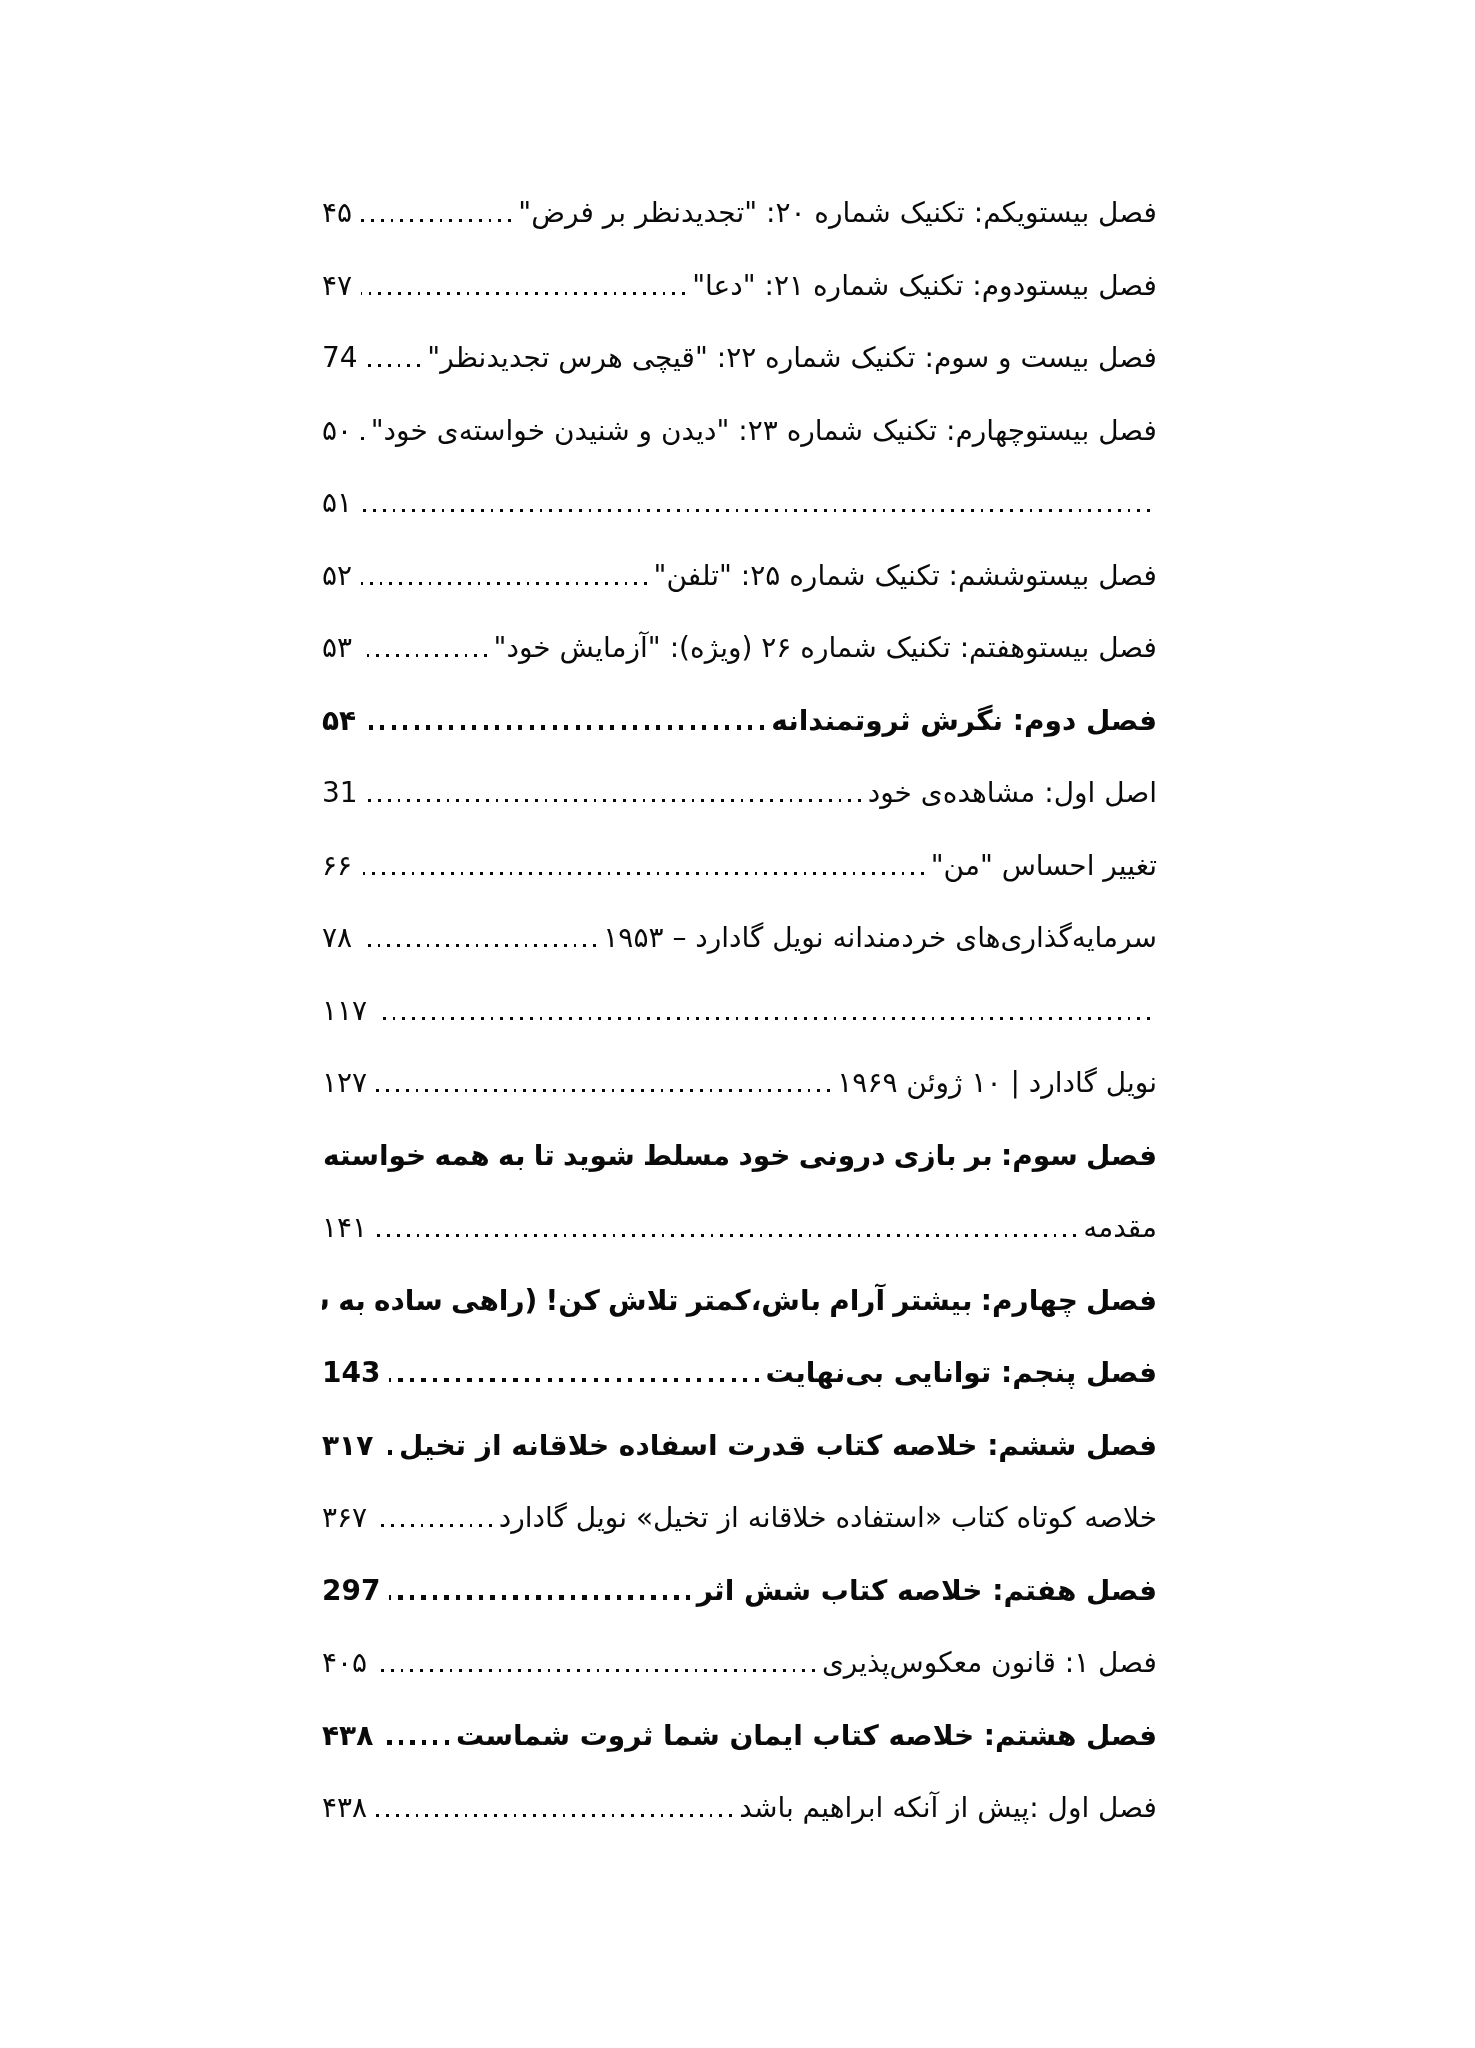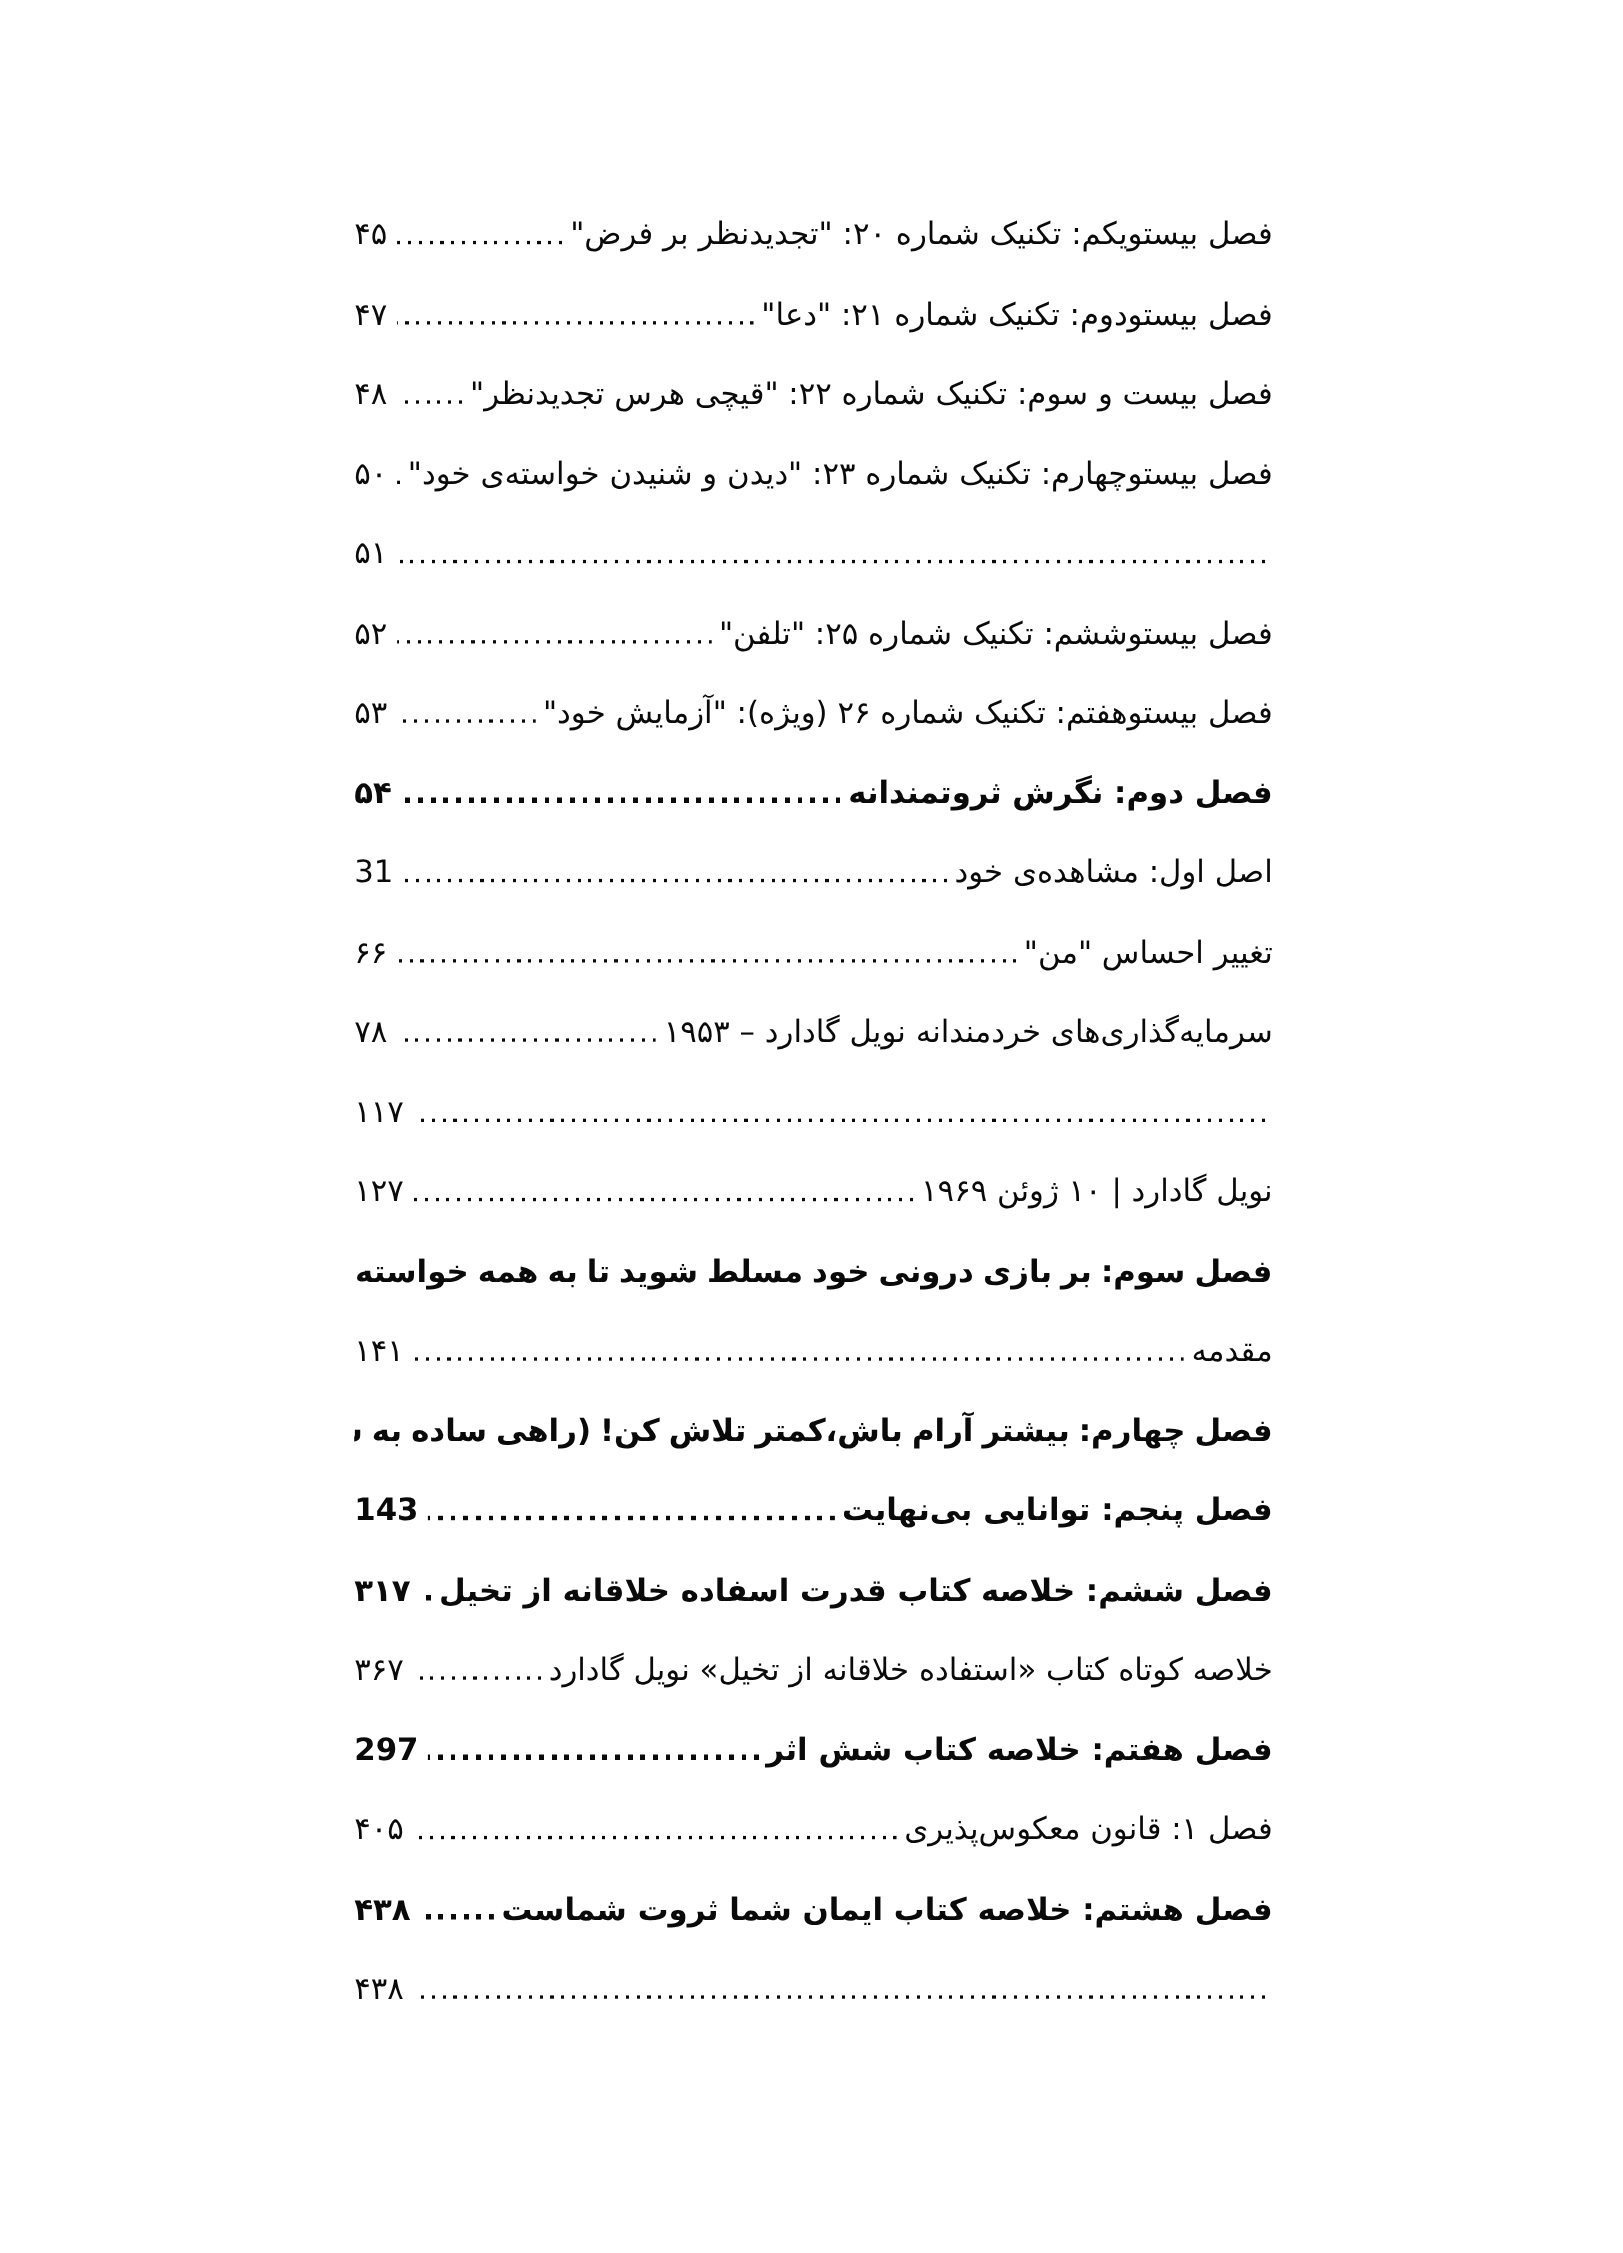--- a/index.html
+++ b/index.html
@@ -76,21 +76,21 @@
 
   <div class="row sub">
     <span class="title">فصل بیستودوم: تکنیک شماره ۲۱: "دعا"</span>
     <span class="leader"></span>
     <span class="num">۴۷</span>
   </div>
 
   <div class="row sub">
     <span class="title">فصل بیست و سوم: تکنیک شماره ۲۲: "قیچی هرس تجدیدنظر"</span>
     <span class="leader"></span>
-    <span class="num">۴۸</span>
+    <span class="num">74</span>
   </div>
 
   <div class="row sub">
     <span class="title">فصل بیستوچهارم: تکنیک شماره ۲۳: "دیدن و شنیدن خواسته‌ی خود"</span>
     <span class="leader"></span>
     <span class="num">۵۰</span>
   </div>
 
   <div class="row sub">
     <span class="leader"></span>
@@ -192,17 +192,18 @@
     <span class="num">۴۰۵</span>
   </div>
 
   <div class="row chapter">
     <span class="title">فصل هشتم: خلاصه کتاب ایمان شما ثروت شماست</span>
     <span class="leader"></span>
     <span class="num">۴۳۸</span>
   </div>
 
   <div class="row sub">
+    <span class="title">فصل اول :پیش از آنکه ابراهیم باشد</span>
     <span class="leader"></span>
     <span class="num">۴۳۸</span>
   </div>
 </div>
 </div>
 
 </body></html>

